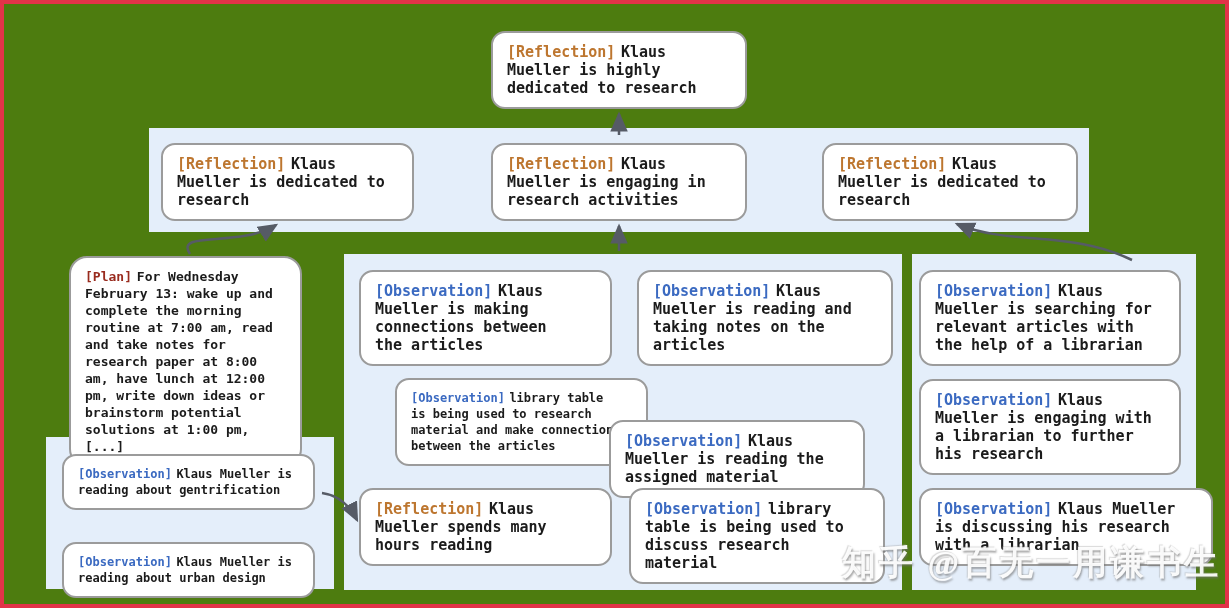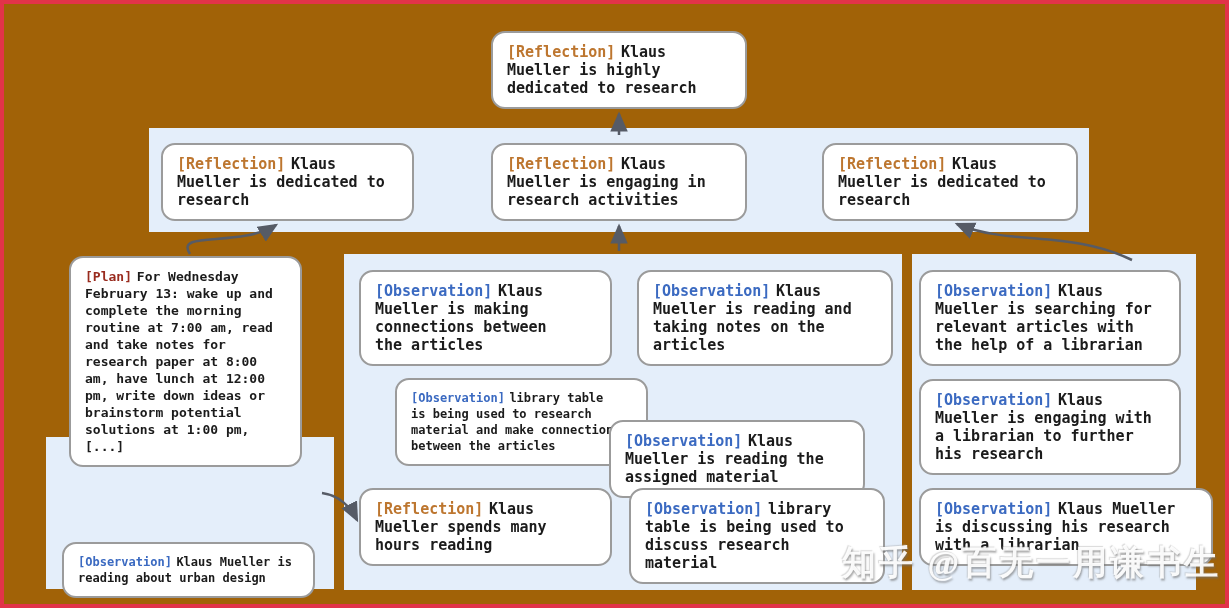--- a/index.html
+++ b/index.html
@@ -1,19 +1,19 @@
 <!DOCTYPE html>
 <html><head>
 <meta charset="utf-8">
 <style>
   html,body{margin:0;padding:0;background:#888;}
   .canvas{
     position:relative;
     width:1229px;height:608px;
-    background:#a16207;
+    background:#4d7c0f;
     border:4px solid #e23349;
     box-sizing:border-box;
     overflow:hidden;
     font-family:"DejaVu Sans Mono","Liberation Mono",monospace;
   }
   .band{
     position:absolute;
     background:#e4eefa;
     z-index:1;
   }
@@ -88,24 +88,27 @@
   <div class="node" style="left:157px;top:139px;width:253px;">
     <span class="tag tag-reflection">[Reflection]</span><span>Klaus Mueller is dedicated to research</span>
   </div>
   <div class="node" style="left:487px;top:139px;width:256px;">
     <span class="tag tag-reflection">[Reflection]</span><span>Klaus Mueller is engaging in research activities</span>
   </div>
   <div class="node" style="left:818px;top:139px;width:256px;">
     <span class="tag tag-reflection">[Reflection]</span><span>Klaus Mueller is dedicated to research</span>
   </div>
 
-  <div class="node plan-box" style="left:65px;top:252px;width:233px;">
+  <div class="node plan-box" style="left:65px;top:252px;width:233px;border-radius:18px;">
     <span class="tag tag-plan">[Plan]</span><span>For Wednesday February 13: wake up and complete the morning routine at 7:00 am, read and take notes for research paper at 8:00 am, have lunch at 12:00 pm, write down ideas or brainstorm potential solutions at 1:00 pm, [...]</span>
   </div>
 
+  <div class="node small pad-r-12" style="left:58px;top:450px;width:253px;">
+    <span class="tag tag-observation">[Observation]</span><span>Klaus Mueller is reading about gentrification</span>
+  </div>
   <div class="node small pad-r-20" style="left:58px;top:517px;width:253px;margin-top:21px;">
     <span class="tag tag-observation">[Observation]</span><span>Klaus Mueller is reading about urban design</span>
   </div>
 
   <div class="node pad-r-28" style="left:355px;top:266px;width:253px;">
     <span class="tag tag-observation">[Observation]</span><span>Klaus Mueller is making connections between the articles</span>
   </div>
   <div class="node small pad-r-23" style="left:355px;top:374px;width:253px;">
     <span class="tag tag-observation">[Observation]</span><span>library table is being used to research material and make connections between the articles</span>
   </div>

